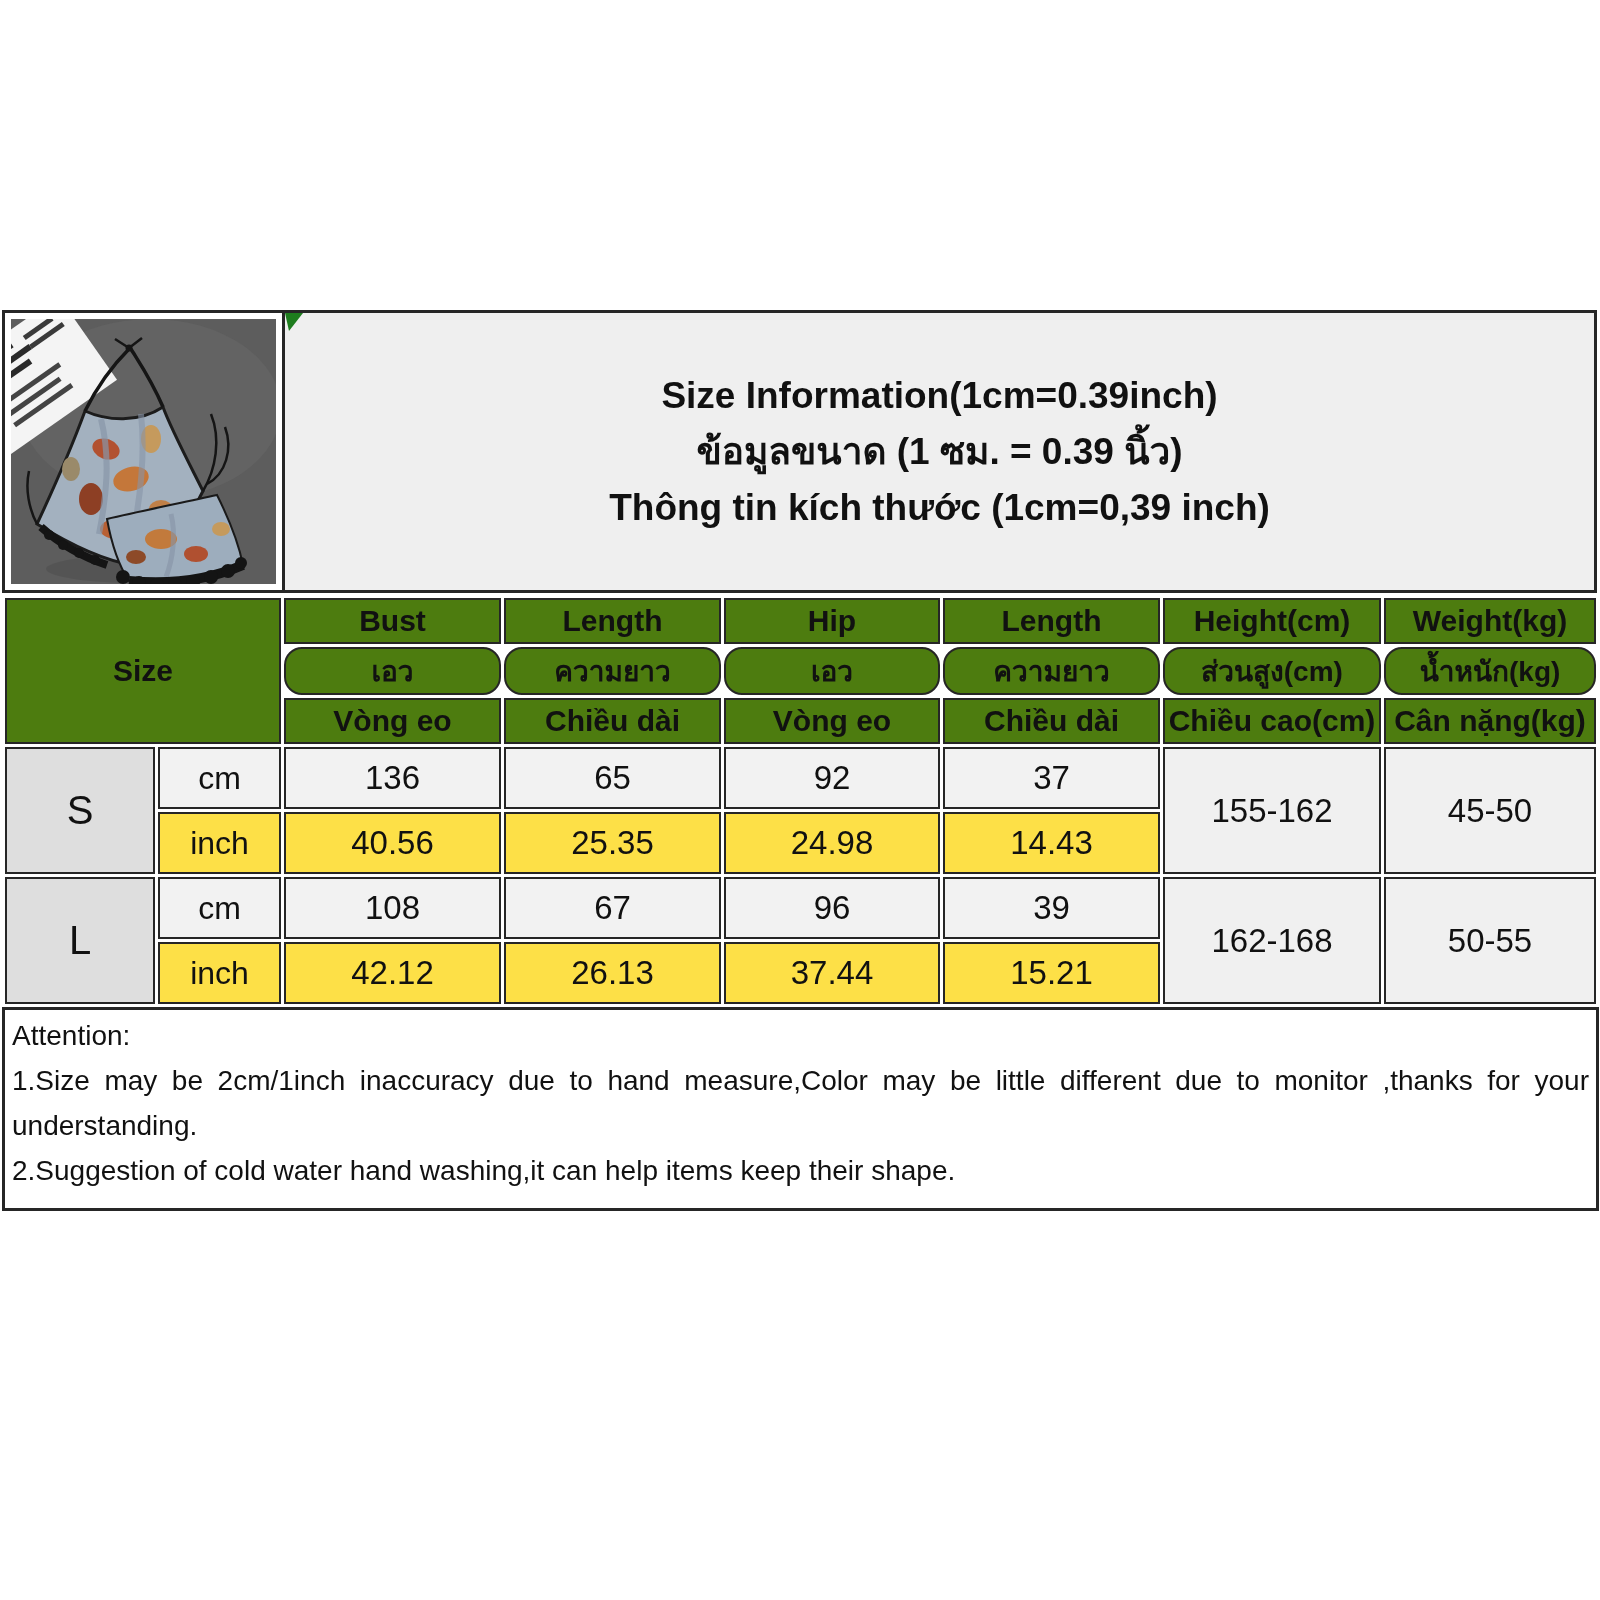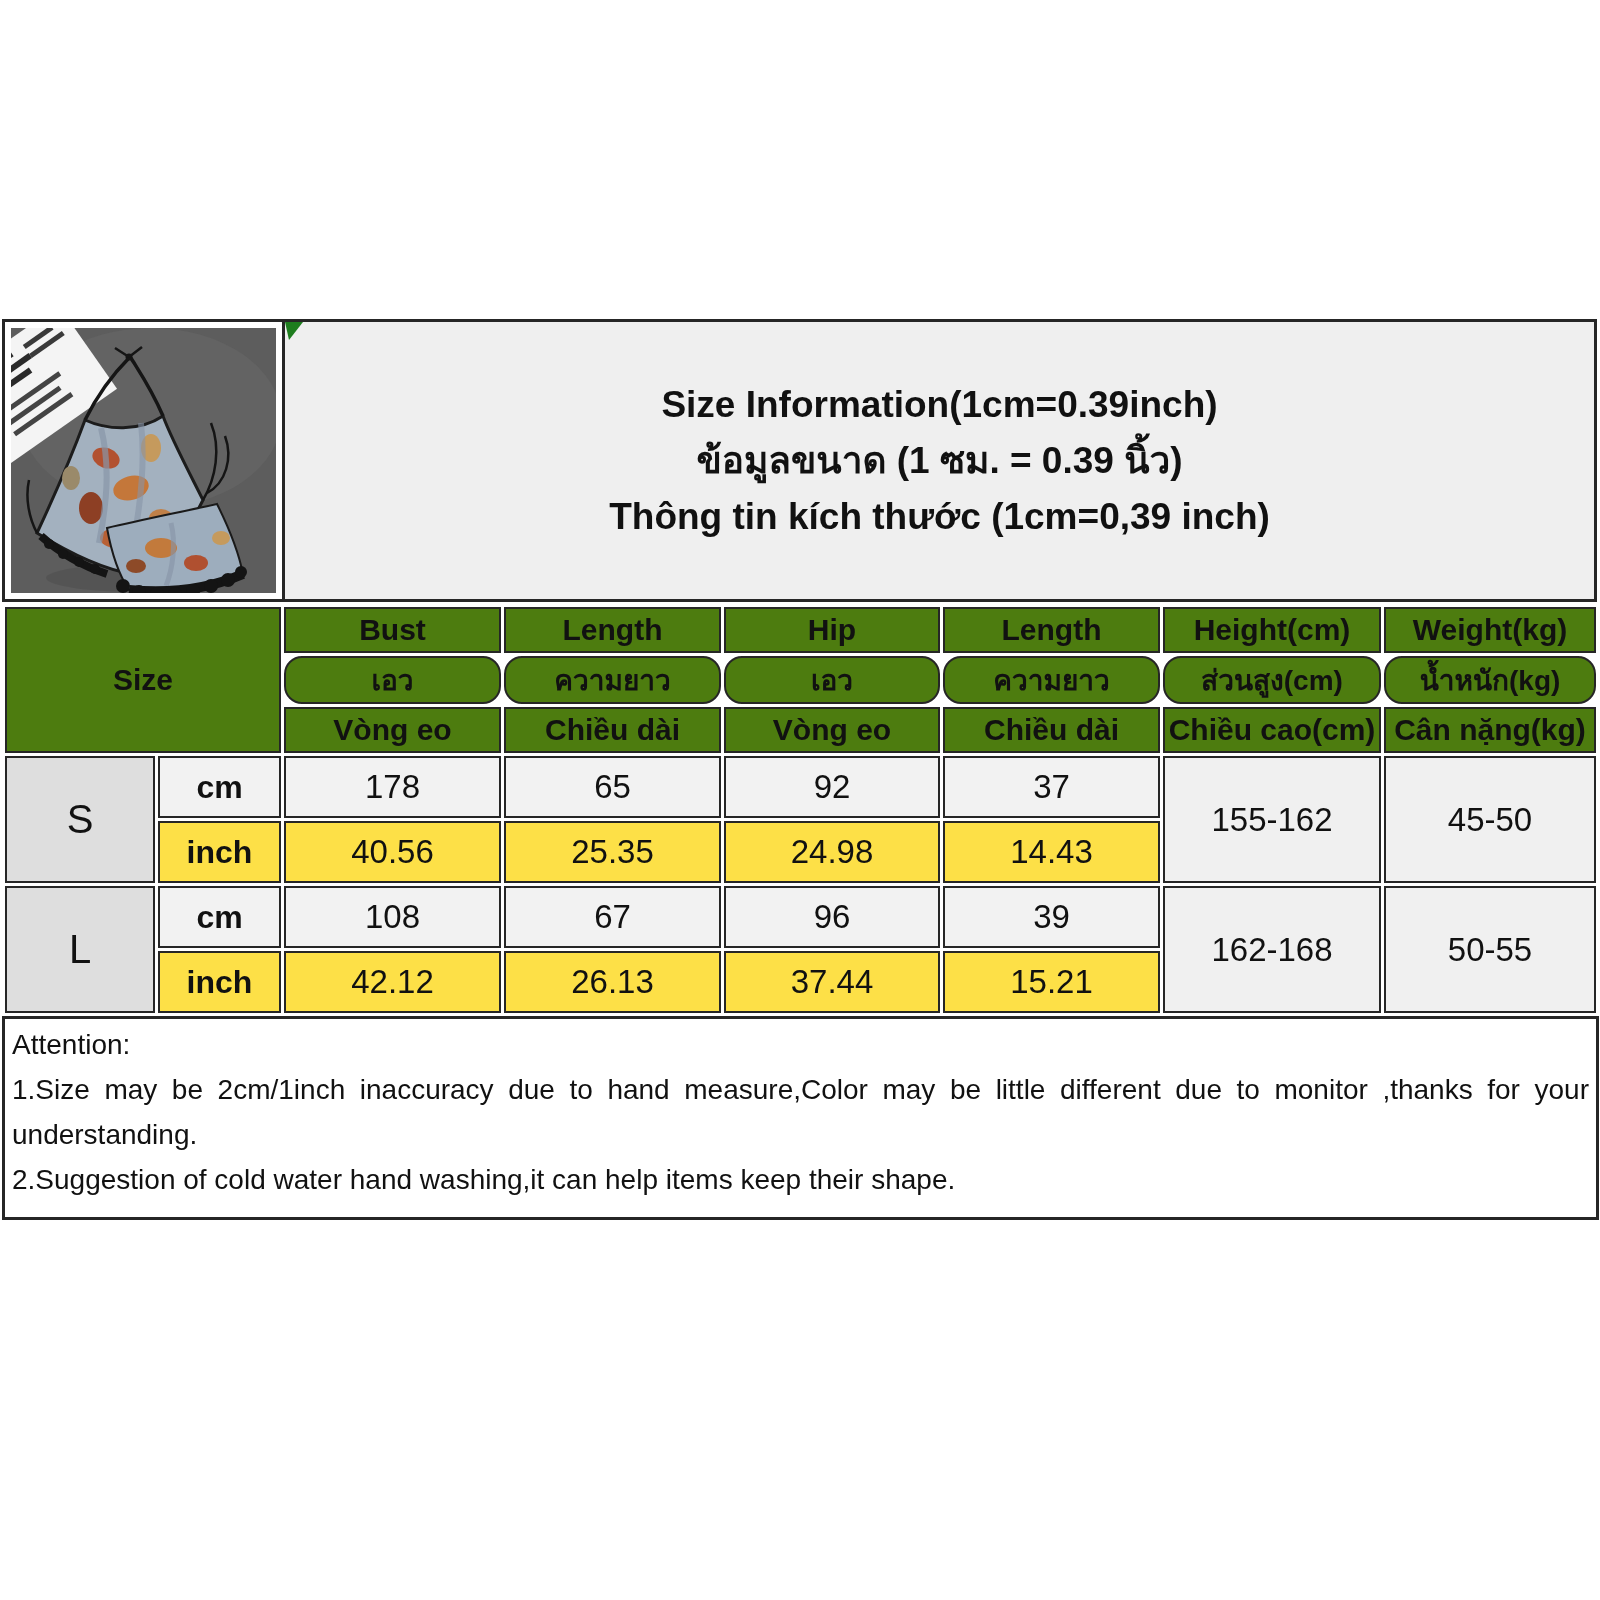--- a/index.html
+++ b/index.html
@@ -1,18 +1,18 @@
 <!DOCTYPE html>
 <html><head>
 <meta charset="utf-8">
 <style>
   html,body{margin:0;padding:0;background:#ffffff;}
   .page{position:relative;width:1600px;height:1600px;background:#ffffff;overflow:hidden;
         font-family:"Liberation Sans","DejaVu Sans",sans-serif;color:#111;}
-  .content{position:absolute;left:2px;top:319px;width:1595px;}
+  .content{position:absolute;left:2px;top:310px;width:1595px;}
 
   
   .top-row{display:flex;height:283px;}
   .photo-cell{width:283px;height:283px;box-sizing:border-box;border:3px solid #262626;
               background:#ffffff;padding:6px;flex:none;}
   .photo-cell svg{display:block;width:265px;height:265px;}
   .title-box{flex:1;height:283px;box-sizing:border-box;margin-left:-3px;
              border:3px solid #262626;background:#efefef;position:relative;
              display:flex;flex-direction:column;align-items:center;justify-content:center;}
   .corner-marker{position:absolute;left:0;top:0;width:20px;height:20px;}
@@ -21,21 +21,21 @@
   
   table.size-table{width:1597px;margin-top:2px;table-layout:fixed;
                    border-collapse:separate;border-spacing:3px;background:#ffffff;}
   table.size-table td{box-sizing:border-box;border:2px solid #262626;text-align:center;
                       vertical-align:middle;overflow:hidden;padding:0 2px;}
   tr.hrow td{height:46px;background:#4d7c0f;font-weight:bold;font-size:30px;}
   tr.hrow td.th-line{font-size:28px;border-radius:18px;}
   td.size-corner{background:#dedede;font-weight:bold;font-size:58px;}
   tr.drow td{height:62px;font-size:33px;background:#fde047;}
   tr.drow td.size-label{background:#dedede;font-size:40px;font-weight:normal;}
-  tr.drow td.unit{font-weight:bold;font-size:32px;margin-top:12px;}
+  tr.drow td.unit{font-weight:normal;font-size:32px;margin-top:12px;}
   tr.cm-row td{background:#f2f2f2;}
   tr.cm-row td.size-label{background:#dedede;}
   td.range-cell{background:#f0f0f0 !important;font-size:33px;font-weight:normal;}
 
   
   .attention-box{box-sizing:border-box;width:1597px;height:204px;margin-top:0px;
                  border:3px solid #262626;background:#ffffff;padding:3px 7px;}
   .attention-box .att-head{font-size:28px;line-height:45px;}
   .attention-box p{margin:0;font-size:28px;line-height:45px;}
   .attention-box p.justify{text-align:justify;}
@@ -157,21 +157,21 @@
         <td>Chiều dài</td>
         <td>Vòng eo</td>
         <td>Chiều dài</td>
         <td>Chiều cao(cm)</td>
         <td>Cân nặng(kg)</td>
       </tr>
 
       <tr class="drow cm-row">
         <td class="size-label" rowspan="2">S</td>
         <td class="unit">cm</td>
-        <td>178</td>
+        <td>136</td>
         <td>65</td>
         <td>92</td>
         <td>37</td>
         <td class="range-cell" rowspan="2">155-162</td>
         <td class="range-cell" rowspan="2">45-50</td>
       </tr>
       <tr class="drow">
         <td class="unit">inch</td>
         <td>40.56</td>
         <td>25.35</td>

